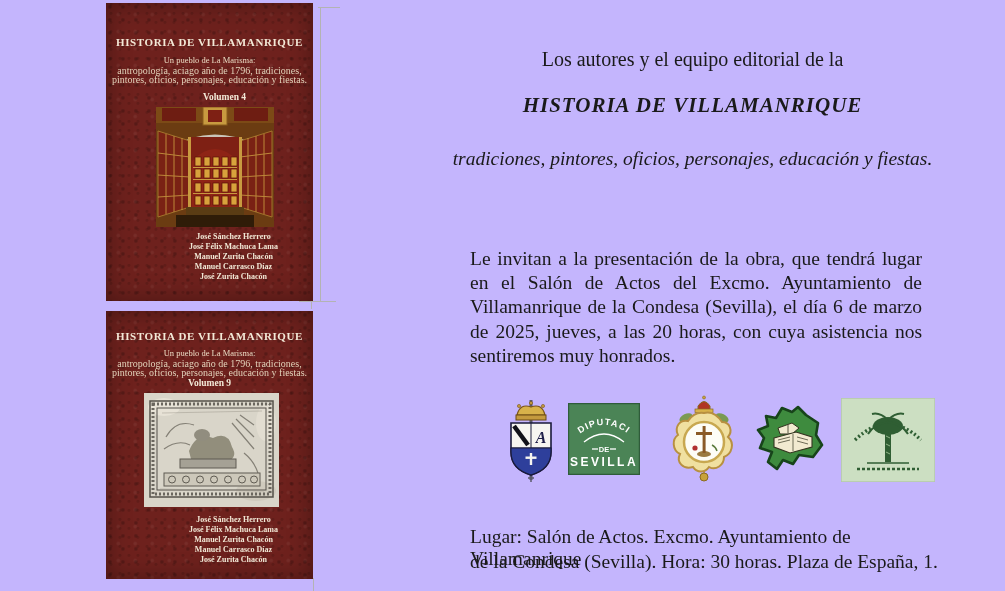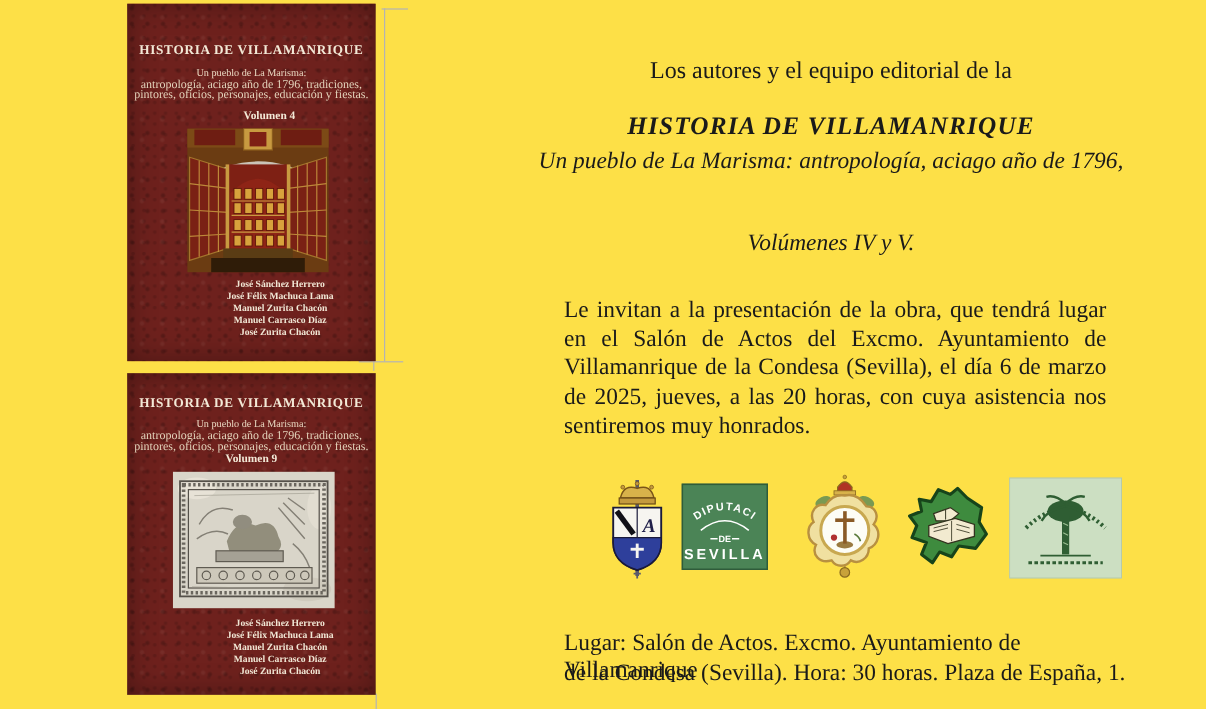--- a/index.html
+++ b/index.html
@@ -1,18 +1,18 @@
 <!DOCTYPE html>
 <html><head>
 <meta charset="utf-8">
 <title>Invitación — Historia de Villamanrique</title>
 <style>
   html,body{margin:0;padding:0;background:#ffffff;}
   .page{
-    position:relative;width:1005px;height:591px;background:#fde047;overflow:hidden;
+    position:relative;width:1005px;height:591px;background:#c4b5fd;overflow:hidden;
     font-family:"Liberation Serif","DejaVu Serif",serif;color:#1a1a1a;
   }
   
   .mark{position:absolute;background:#b3b3b3;}
   
   .cover{
     position:absolute;left:106px;width:207px;text-align:center;color:#f0e6d2;
     background-color:#6e211d;
     background-image:
       radial-gradient(circle at 30% 30%, rgba(0,0,0,.20) 1px, transparent 2.5px),
@@ -194,22 +194,21 @@
       <span>José Sánchez Herrero</span>
       <span>José Félix Machuca Lama</span>
       <span>Manuel Zurita Chacón</span>
       <span>Manuel Carrasco Díaz</span>
       <span>José Zurita Chacón</span>
     </div>
   </div>
 
   <div class="rc intro">Los autores y el equipo editorial de la</div>
   <div class="rc btitle">HISTORIA DE VILLAMANRIQUE</div>
-  <div class="rc bsub l1">Un pueblo de La Marisma:  antropología, aciago año de 1796,</div>
-  <div class="rc bvols">Volúmenes IV y V.</div>
+  <div class="rc bsub l2">tradiciones, pintores, oficios, personajes, educación y fiestas.</div>
   <div class="body-par">Le invitan a la presentación de la obra, que tendrá lugar en el Salón de Actos del Excmo. Ayuntamiento de Villamanrique de la Condesa (Sevilla), el día 6 de marzo de 2025, jueves, a las 20 horas, con cuya asistencia nos sentiremos muy honrados.</div>
   <div class="place p1">Lugar: Salón de Actos. Excmo. Ayuntamiento de Villamanrique</div>
   <div class="place p2">de la Condesa (Sevilla). Hora: 30 horas. Plaza de España, 1.</div>
 
   <div class="logo" style="left:505px;top:398px;">
     <svg width="52" height="86" viewBox="0 0 52 86">
       <rect x="24.5" y="2" width="3" height="80" fill="#5a5a6a"></rect>
       <path d="M23 80 h6 M26 78 v6" stroke="#5a5a6a" stroke-width="1.5"></path>
       <path d="M12 17 Q15 5 26 9 Q37 5 40 17 Z" fill="#d8b24a" stroke="#7a5418" stroke-width="1.2"></path>
       <circle cx="14" cy="8" r="1.6" fill="#c49a3e" stroke="#7a5418" stroke-width="0.6"></circle>

